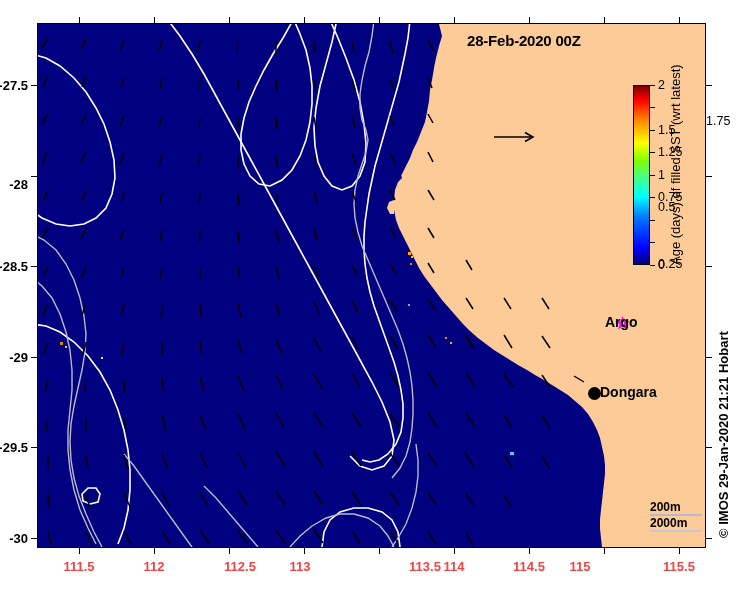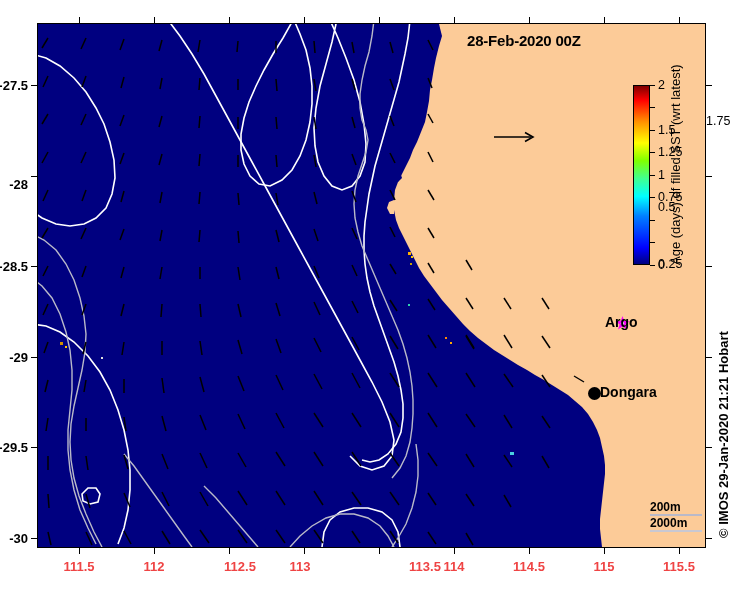--- a/index.html
+++ b/index.html
@@ -523,21 +523,21 @@
     <div style="position:absolute;left:706px;top:538px;width:6px;height:1px;background:#000;"></div>
   </div>
 
   <div class="xlabel" style="left:79px;">111.5</div>
   <div class="xlabel" style="left:154px;">112</div>
   <div class="xlabel" style="left:240px;">112.5</div>
   <div class="xlabel" style="left:300px;">113</div>
   <div class="xlabel" style="left:379px;margin-left:46px;">113.5</div>
   <div class="xlabel" style="left:454px;">114</div>
   <div class="xlabel" style="left:529px;">114.5</div>
-  <div class="xlabel" style="left:604px;">115</div>
+  <div class="xlabel" style="left:580px;">115</div>
   <div class="xlabel" style="left:679px;">115.5</div>
 
   <div class="ylabel" style="top:85px;">-27.5</div>
   <div class="ylabel" style="top:184px;">-28</div>
   <div class="ylabel" style="top:266px;">-28.5</div>
   <div class="ylabel" style="top:357px;">-29</div>
   <div class="ylabel" style="top:447px;">-29.5</div>
   <div class="ylabel" style="top:538px;">-30</div>
 
   <div class="map-title">28-Feb-2020 00Z</div>

